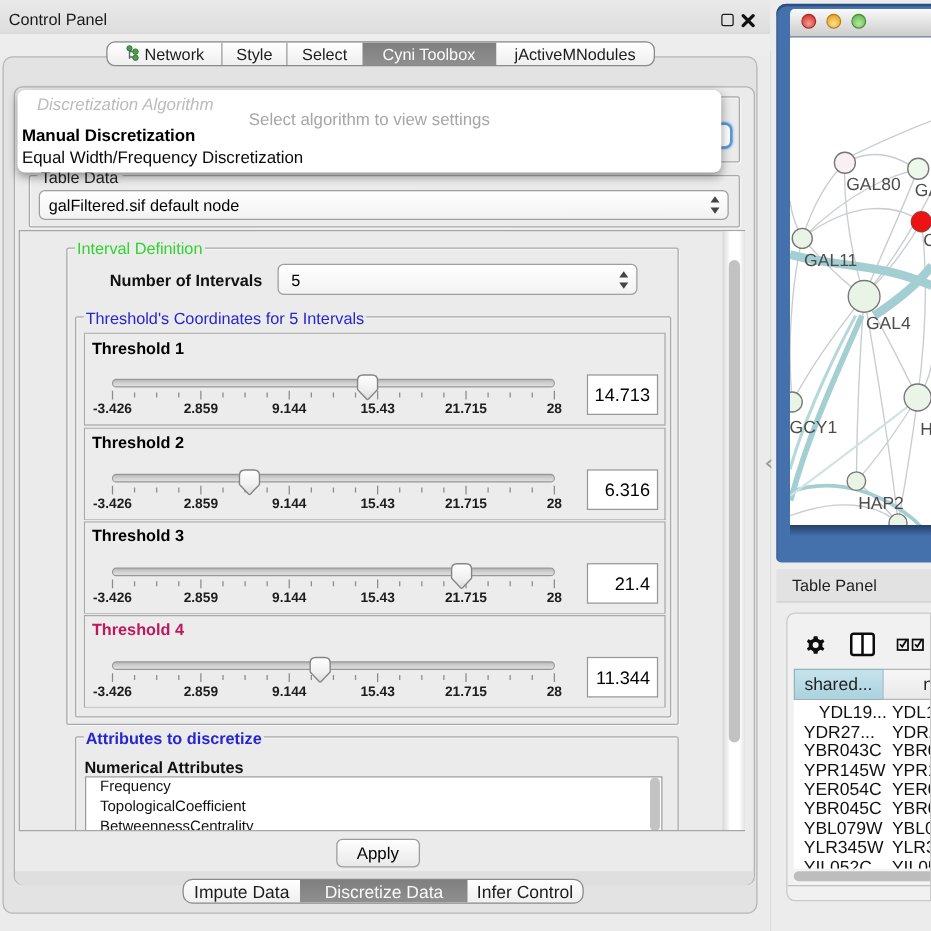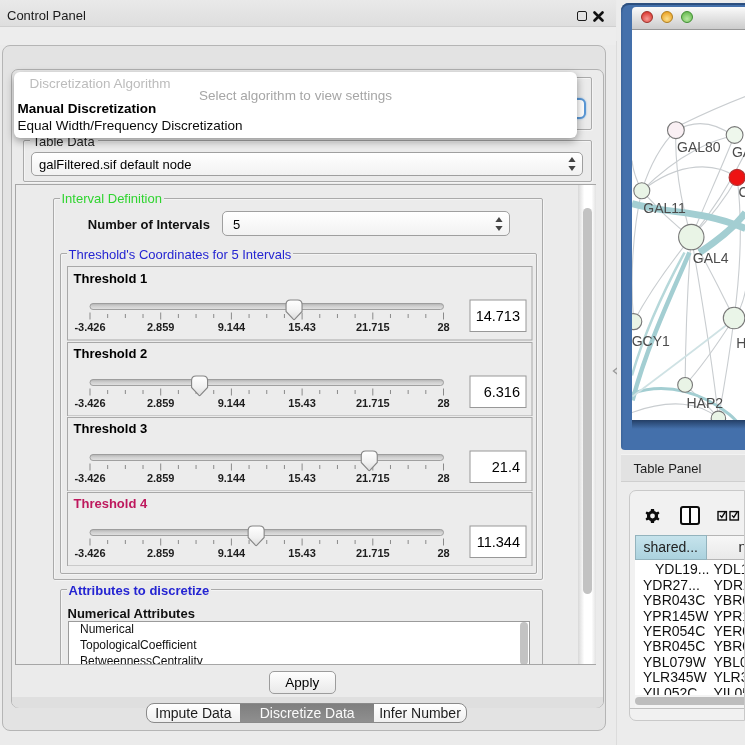--- a/index.html
+++ b/index.html
@@ -7,20 +7,32 @@
 <div style="position:relative;width:745px;height:745px;overflow:hidden;">
 <div class="abs" style="left:0;top:0;width:616px;height:27px;background:linear-gradient(#e9e9e9,#dedede);border-bottom:1px solid #cfcfcf;"></div>
 <div class="abs" style="left:7px;top:7.5px;font-size:13px;color:#1a1a1a;">Control Panel</div>
 <div class="abs" style="left:577px;top:10.5px;width:10px;height:10px;border:1.6px solid #1c1c1c;border-radius:2px;"></div>
 <svg class="abs" style="left:593px;top:10px" width="11" height="12" viewBox="0 0 11 12">
       <path d="M1.5 2.5 L9.5 10.5 M9.5 2.5 L1.5 10.5" stroke="#111" stroke-width="2.6" stroke-linecap="round"></path>
     </svg>
 <div class="abs" style="left:0;top:27px;width:616px;height:18px;background:#ededed;"></div>
 <div class="abs" style="left:1.8px;top:44.8px;width:604px;height:686.2px;background:#e3e3e3;border:1px solid #b5b5b5;border-radius:8px;"></div>
 <div class="abs" style="left:10.5px;top:69.3px;width:593.5px;height:639px;background:#ebebeb;border:1px solid #b2b2b2;border-radius:7px;"></div>
+<div class="abs" style="left:85px;top:33.3px;width:439.3px;height:20px;background:linear-gradient(#ffffff,#efefef);border:1px solid #8a8a8a;border-radius:7px;display:flex;font-size:13px;color:#1c1c1c;overflow:hidden;">
+<div style="width:92px;display:flex;align-items:center;justify-content:center;border-right:1px solid #9a9a9a;"><svg width="12" height="14" viewBox="0 0 12 14" style="margin-right:4px">
+          <path d="M3.6 3 V11 M3.6 5.2 H7.6 M3.6 9.6 H7.6" stroke="#5d6470" stroke-width="1.1" fill="none"></path>
+          <circle cx="3.6" cy="2.6" r="2.1" fill="#4aa04a" stroke="#2d702d" stroke-width="0.7"></circle>
+          <circle cx="8.4" cy="5.3" r="2.2" fill="#4aa04a" stroke="#2d702d" stroke-width="0.7"></circle>
+          <circle cx="8.4" cy="10.2" r="2.2" fill="#4aa04a" stroke="#2d702d" stroke-width="0.7"></circle>
+        </svg>Network</div>
+<div style="width:52px;display:flex;align-items:center;justify-content:center;border-right:1px solid #9a9a9a;">Style</div>
+<div style="width:59.5px;display:flex;align-items:center;justify-content:center;">Select</div>
+<div style="width:107.3px;display:flex;align-items:center;justify-content:center;background:linear-gradient(#7f7f7f,#8f8f8f);color:#fafafa;">Cyni Toolbox</div>
+<div style="flex:1;display:flex;align-items:center;justify-content:center;">jActiveMNodules</div>
+</div>
 <div class="abs" style="left:22.5px;top:77px;width:569.5px;height:52.5px;border:1px solid #aaa;box-shadow:1px 1px 0 #f4f4f4, inset 1px 1px 0 #f4f4f4;border-radius:2px;"></div>
 <div class="abs" style="left:540px;top:97.5px;width:46px;height:21.5px;background:#fff;border:2.5px solid #5a97d5;border-radius:6px;box-shadow:0 0 2px #7db2e2;"></div>
 <div class="abs" style="left:22.5px;top:140px;width:569.5px;height:42px;border:1px solid #aaa;box-shadow:1px 1px 0 #f4f4f4, inset 1px 1px 0 #f4f4f4;border-radius:2px;"></div>
 <div class="abs" style="left:29.5px;top:133.5px;font-size:13px;color:#1e1e1e;background:#eaeaea;padding:0 3px;">Table Data</div>
 <div class="abs" style="left:30.5px;top:152px;width:552.5px;height:24px;background:linear-gradient(#ffffff,#f2f2f2);border:1px solid #9f9f9f;border-radius:5px;"></div>
 <div class="abs" style="left:39px;top:157px;font-size:13px;color:#000;">galFiltered.sif default node</div>
 <svg style="position:absolute;left:567px;top:156px" width="10" height="16" viewBox="0 0 10 16">
       <path d="M5 1 L8.6 6 H1.4 Z" fill="#444"></path>
       <path d="M5 15 L8.6 10 H1.4 Z" fill="#444"></path>
     </svg>
@@ -108,33 +120,33 @@
         <text x="376.50" y="64.5" font-size="11" font-weight="bold" fill="#1d1d1d" text-anchor="middle">28</text>
         <path d="M 181.14 38.5 Q 181.14 34 185.64 34 L 192.64 34 Q 197.14 34 197.14 38.5 L 197.14 45.5 L 189.94 53.2 Q 189.14 54 188.34 53.2 L 181.14 45.5 Z" fill="url(#thm)" stroke="#858585" stroke-width="1.1"></path>
         <rect x="403" y="34" width="56" height="31.5" fill="#ffffff" stroke="#989898" stroke-width="1"></rect>
         <text x="453" y="55" font-size="14.5" fill="#000" text-anchor="end">11.344</text>
       </svg>
 <div class="abs" style="left:58.0px;top:311.4px;font-size:13px;font-weight:bold;color:#be185d;">Threshold 4</div>
 <div class="abs" style="left:44.5px;top:404px;width:482.5px;height:110px;border:1px solid #aaa;box-shadow:inset 1px 1px 0 #f4f4f4;border-radius:2px;"></div>
 <div class="abs" style="left:51.0px;top:397.5px;font-size:13px;color:#2525d2;background:#ebebeb;padding:0 2px;font-weight:bold;">Attributes to discretize</div>
 <div class="abs" style="left:52.0px;top:421px;font-size:13px;font-weight:bold;color:#111;">Numerical Attributes</div>
 <div class="abs" style="left:52.5px;top:436px;width:461.5px;height:60px;background:#fff;border:1px solid #9b9b9b;"></div>
-<div class="abs" style="left:64.5px;top:436.79999999999995px;font-size:12px;color:#111;">Numerical</div>
+<div class="abs" style="left:64.5px;top:436.79999999999995px;font-size:12px;color:#111;">Frequency</div>
 <div class="abs" style="left:64.5px;top:452.79999999999995px;font-size:12px;color:#111;">TopologicalCoefficient</div>
 <div class="abs" style="left:64.5px;top:468.79999999999995px;font-size:12px;color:#111;">BetweennessCentrality</div>
 <div class="abs" style="left:504.0px;top:437px;width:8.5px;height:43px;background:#c3c3c3;border-radius:4px;"></div>
 </div>
 <div class="abs" style="left:577.5px;top:185px;width:18px;height:479px;background:linear-gradient(90deg,#d8d8d8,#ffffff 35%,#ffffff 75%,#e2e2e2);"></div>
 <div class="abs" style="left:583px;top:208px;width:8.5px;height:386px;background:#c2c2c2;border-radius:4.5px;"></div>
 <div class="abs" style="left:269px;top:671px;width:66.5px;height:23px;background:linear-gradient(#fefefe,#e9e9e9);border:1px solid #9c9c9c;border-radius:5px;display:flex;align-items:center;justify-content:center;font-size:13.5px;color:#000;">Apply</div>
 <div class="abs" style="left:11.5px;top:697px;width:591.5px;height:11px;background:#dfdfdf;border-radius:0 0 7px 7px;"></div>
 <div class="abs" style="left:145.6px;top:702.5px;width:321.2px;height:20.5px;background:linear-gradient(#ffffff,#efefef);border:1px solid #8a8a8a;border-radius:8px;display:flex;font-size:14px;color:#1c1c1c;overflow:hidden;">
 <div style="width:93.6px;display:flex;align-items:center;justify-content:center;">Impute Data</div>
 <div style="width:134px;display:flex;align-items:center;justify-content:center;background:linear-gradient(#7f7f7f,#8f8f8f);color:#fafafa;">Discretize Data</div>
-<div style="flex:1;display:flex;align-items:center;justify-content:center;">Infer Number</div>
+<div style="flex:1;display:flex;align-items:center;justify-content:center;">Infer Control</div>
 </div>
 <div class="abs" style="left:616px;top:41px;width:1px;height:704px;background:#dcdcdc;"></div>
 <svg class="abs" style="left:612px;top:366px" width="8" height="10" viewBox="0 0 8 10">
       <path d="M6.5 1 L1.5 5 L6.5 9" stroke="#9a9a9a" stroke-width="1.4" fill="none"></path>
     </svg>
 <div class="abs" style="left:617px;top:0;width:128px;height:745px;background:#ececec;"></div>
 <div class="abs" style="left:620.5px;top:2.5px;width:124.5px;height:447.5px;background:#4470ab;border-radius:8px 0 0 4px;box-shadow:inset 1.5px 1.5px 0 #31538255, inset 0 2px 0 #2b4d7e;"></div>
 <div class="abs" style="left:631.5px;top:7px;width:113.5px;height:22.5px;background:linear-gradient(#fafafa,#cccccc);border-bottom:1px solid #979797;border-radius:4px 0 0 0;"></div>
 <div class="abs" style="left:641.1px;top:11.2px;width:12px;height:12px;border-radius:50%;background:radial-gradient(circle at 50% 68%, #f59a94, #dc3a34 78%);border:1px solid #9e2f28;"></div>
 <div class="abs" style="left:660.6px;top:11.2px;width:12px;height:12px;border-radius:50%;background:radial-gradient(circle at 50% 68%, #fbe08d, #eca428 78%);border:1px solid #b07f1e;"></div>
@@ -226,16 +238,16 @@
 <div class="abs" style="left:8.5px;top:110.2px;font-size:14px;line-height:15.4px;color:#111;">YLR345W</div>
 <div class="abs" style="left:79px;top:110.2px;font-size:14px;line-height:15.4px;color:#111;">YLR345W</div>
 <div class="abs" style="left:8.5px;top:125.60000000000001px;font-size:14px;line-height:15.4px;color:#111;">YIL052C</div>
 <div class="abs" style="left:79px;top:125.60000000000001px;font-size:14px;line-height:15.4px;color:#111;">YIL052C</div>
 </div>
 <div class="abs" style="left:4.5px;top:203.5px;width:111.5px;height:13.5px;background:#f4f4f4;"></div>
 <div class="abs" style="left:5px;top:206.29999999999995px;width:111px;height:7.8px;background:#bdbdbd;border-radius:4px 0 0 4px;"></div>
 <div class="abs" style="left:0;top:217px;width:116px;height:1px;background:#bfbfbf;"></div>
 </div>
 <div class="abs" style="left:14px;top:72px;width:563px;height:65.5px;background:#fff;border-radius:6px;box-shadow:0 3px 8px rgba(0,0,0,0.38);z-index:50;"></div>
-<div class="abs" style="left:29.5px;top:75.5px;font-size:13.5px;color:#bcbcbc;z-index:51;">Discretization Algorithm</div>
+<div class="abs" style="left:29.5px;top:75.5px;font-size:13.5px;color:#bcbcbc;z-index:51;font-style:italic;">Discretization Algorithm</div>
 <div class="abs" style="left:14px;top:87.5px;width:563px;text-align:center;font-size:13.5px;color:#a6a6a6;z-index:51;">Select algorithm to view settings</div>
 <div class="abs" style="left:17.5px;top:100.5px;font-size:13.5px;font-weight:bold;color:#000;z-index:51;">Manual Discretization</div>
 <div class="abs" style="left:17.5px;top:117.5px;font-size:13.5px;color:#0a0a0a;z-index:51;">Equal Width/Frequency Discretization</div>
 </div>
 </body></html>

